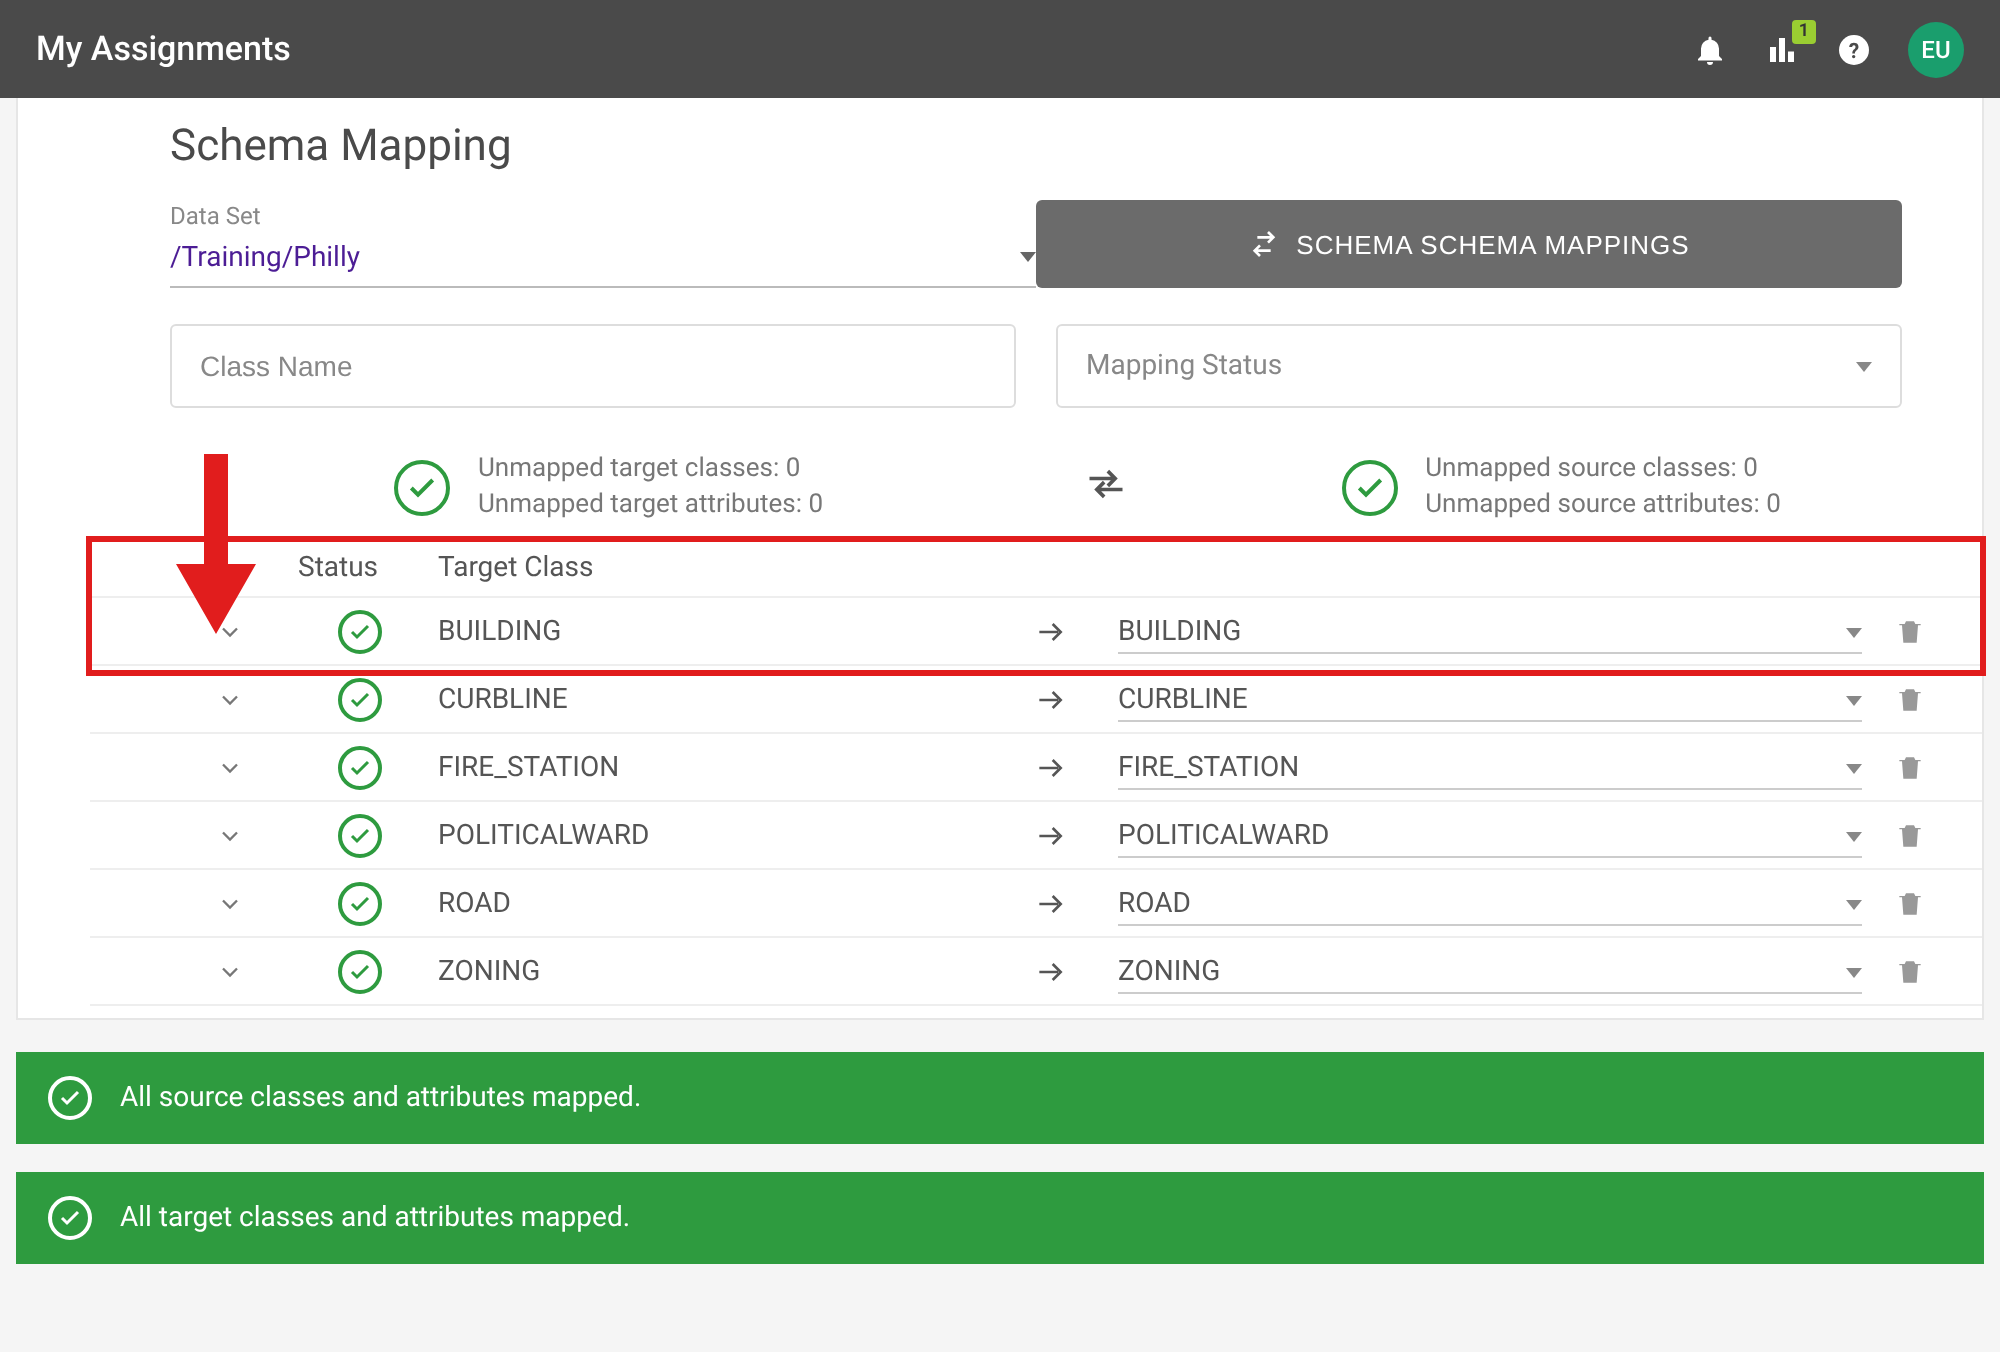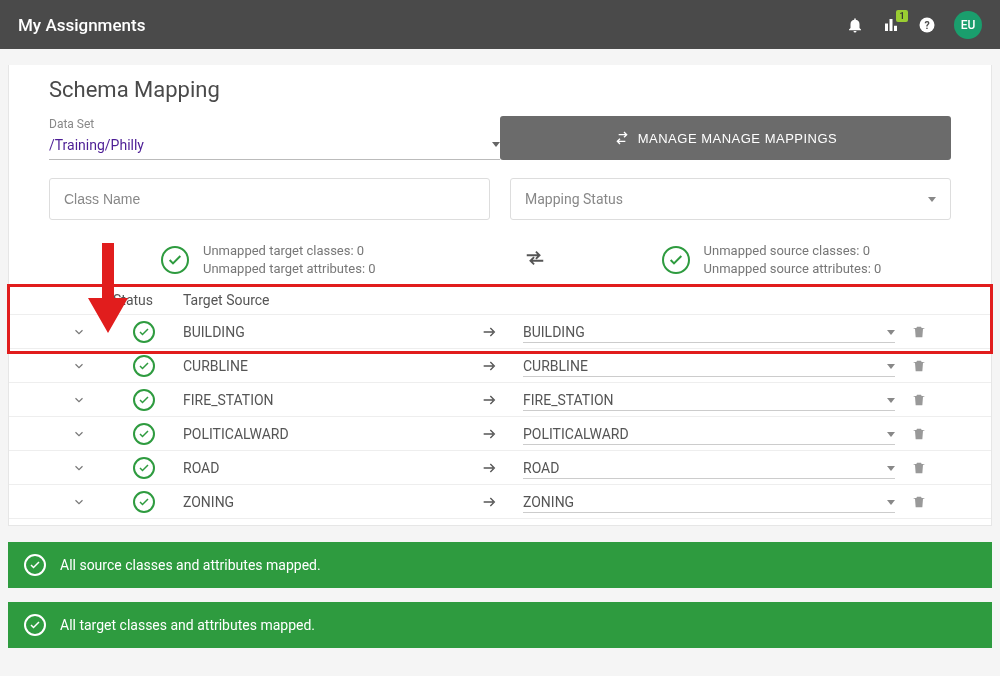--- a/index.html
+++ b/index.html
@@ -24,21 +24,21 @@
     display: flex; align-items: center; justify-content: center;
     font-weight: 600;
   }
   .avatar {
     width: 28px; height: 28px; border-radius: 50%;
     background: #1a9e6d; color: #fff;
     display: flex; align-items: center; justify-content: center;
     font-size: 12px; font-weight: 500;
   }
 
-  .card { background:#fff; margin: 16px 8px; border: 1px solid #e6e6e6; border-top:none; padding-bottom:6px;}
+  .card { background:#fff; margin: 0 8px; border: 1px solid #e6e6e6; border-top:none; padding-bottom:6px;padding-left:36px;}
   .card-inner { padding: 12px 40px 0 40px; }
 
   .page-title { font-size: 22px; font-weight: 400; color: #4a4a4a; margin-bottom: 14px; }
 
   .row-top { display: flex; align-items: center; margin-bottom: 10px;}
   .dataset-block { flex: 1; }
   .field-label { font-size: 12px; color: #888; }
   .select-flat {
     border: none; border-bottom: 1px solid #bbb;
     width: 100%; padding: 6px 0; font-size: 14px; color: #4c1d95;
@@ -176,21 +176,21 @@
           <div class="field-label">Data Set</div>
           <div class="select-flat">
             <span>/Training/Philly</span>
             <span class="caret dark"></span>
           </div>
         </div>
         <button class="manage-btn">
           <svg width="16" height="16" viewBox="0 0 24 24" fill="none" stroke="#fff" stroke-width="2">
               <path d="M7 7h12M15 3l4 4-4 4M17 17H5M9 13l-4 4 4 4"></path>
             </svg>
-          <span>MANAGE MANAGE MAPPINGS</span>
+          <span>SCHEMA SCHEMA MAPPINGS</span>
         </button>
       </div>
 
       <div class="filters-row">
         <div class="filter-box">
           <input placeholder="Class Name" style="">
         </div>
         <div class="filter-box">
           <span>Mapping Status</span>
           <span class="caret"></span>
@@ -228,21 +228,21 @@
         </div>
       </div>
     </div>
 
     <div class="table-wrap">
       <div class="highlight-box"></div>
 
       <div class="thead" style="padding-left:40px; padding-right:40px;">
         <div class="cell"></div>
         <div class="cell">Status</div>
-        <div class="cell">Target Source</div>
+        <div class="cell">Target Class</div>
         <div class="cell"></div>
         <div class="cell"></div>
       </div>
 
       <div id="rows-container">
           <div class="trow" style="padding-left: 40px; padding-right: 40px;">
     <div class="cell chev">
       <svg width="14" height="14" viewBox="0 0 24 24" fill="none" stroke="#777" stroke-width="2">
                 <path d="M6 9l6 6 6-6"></path>
               </svg>

